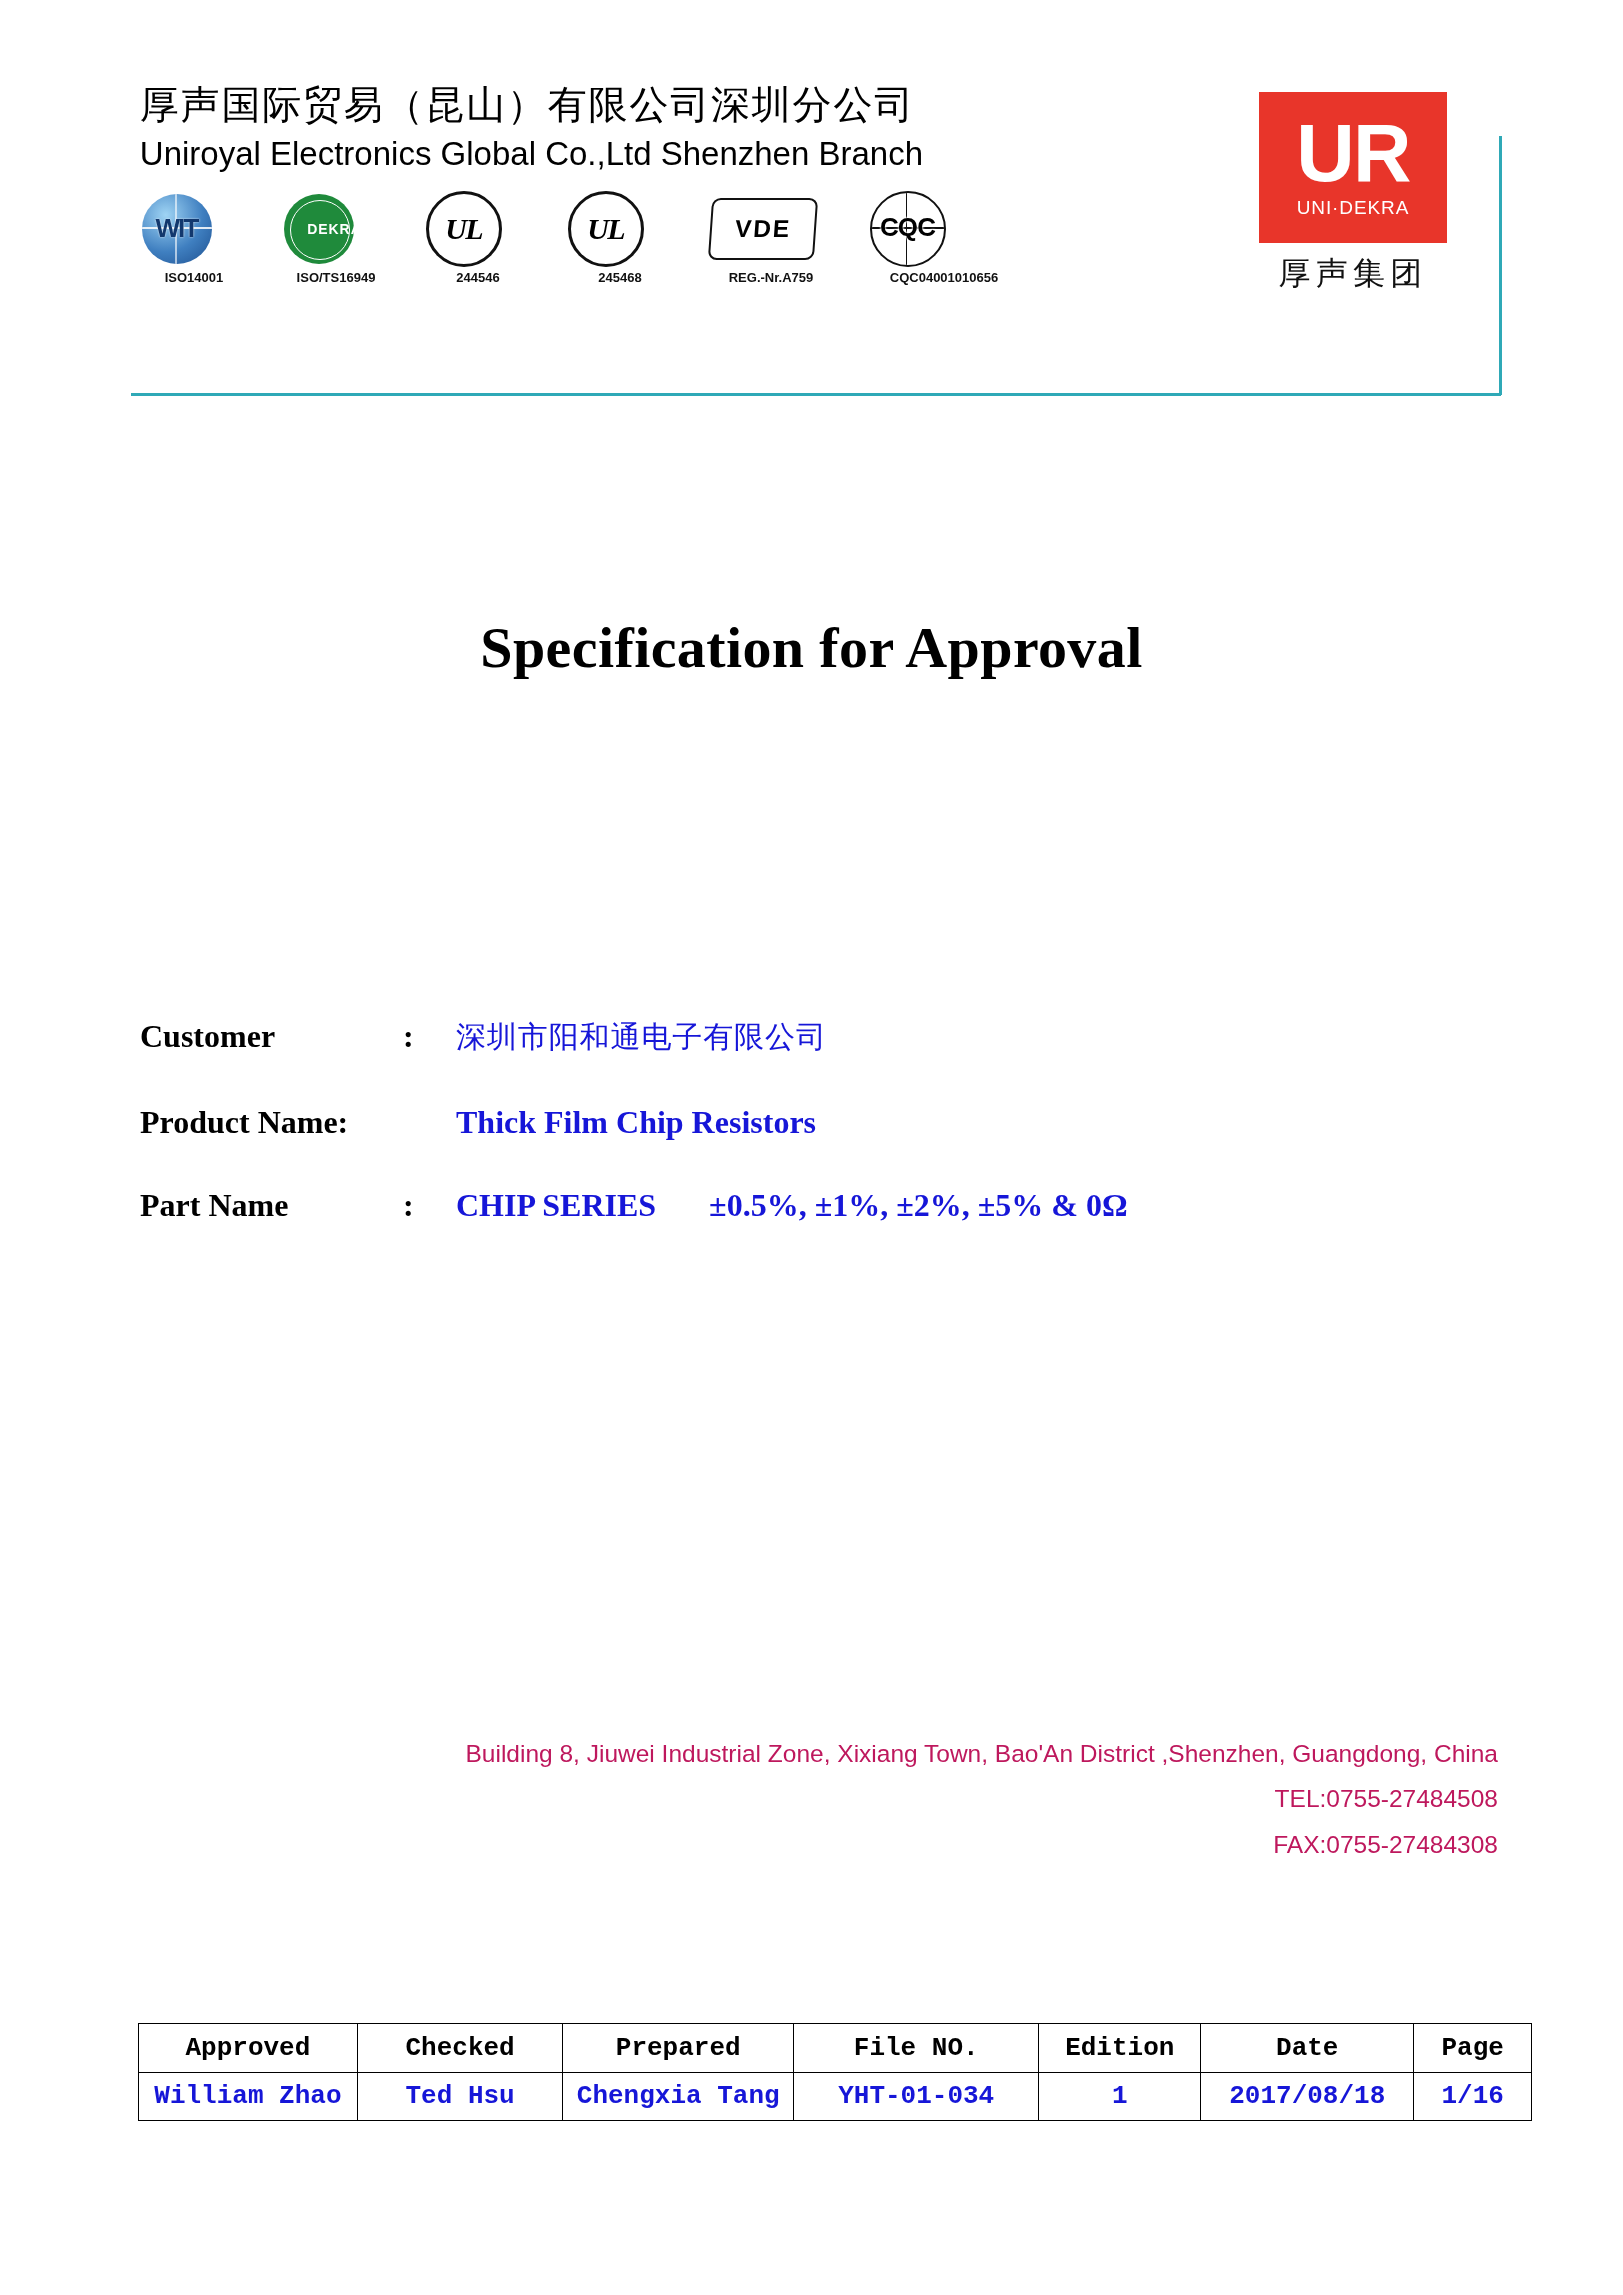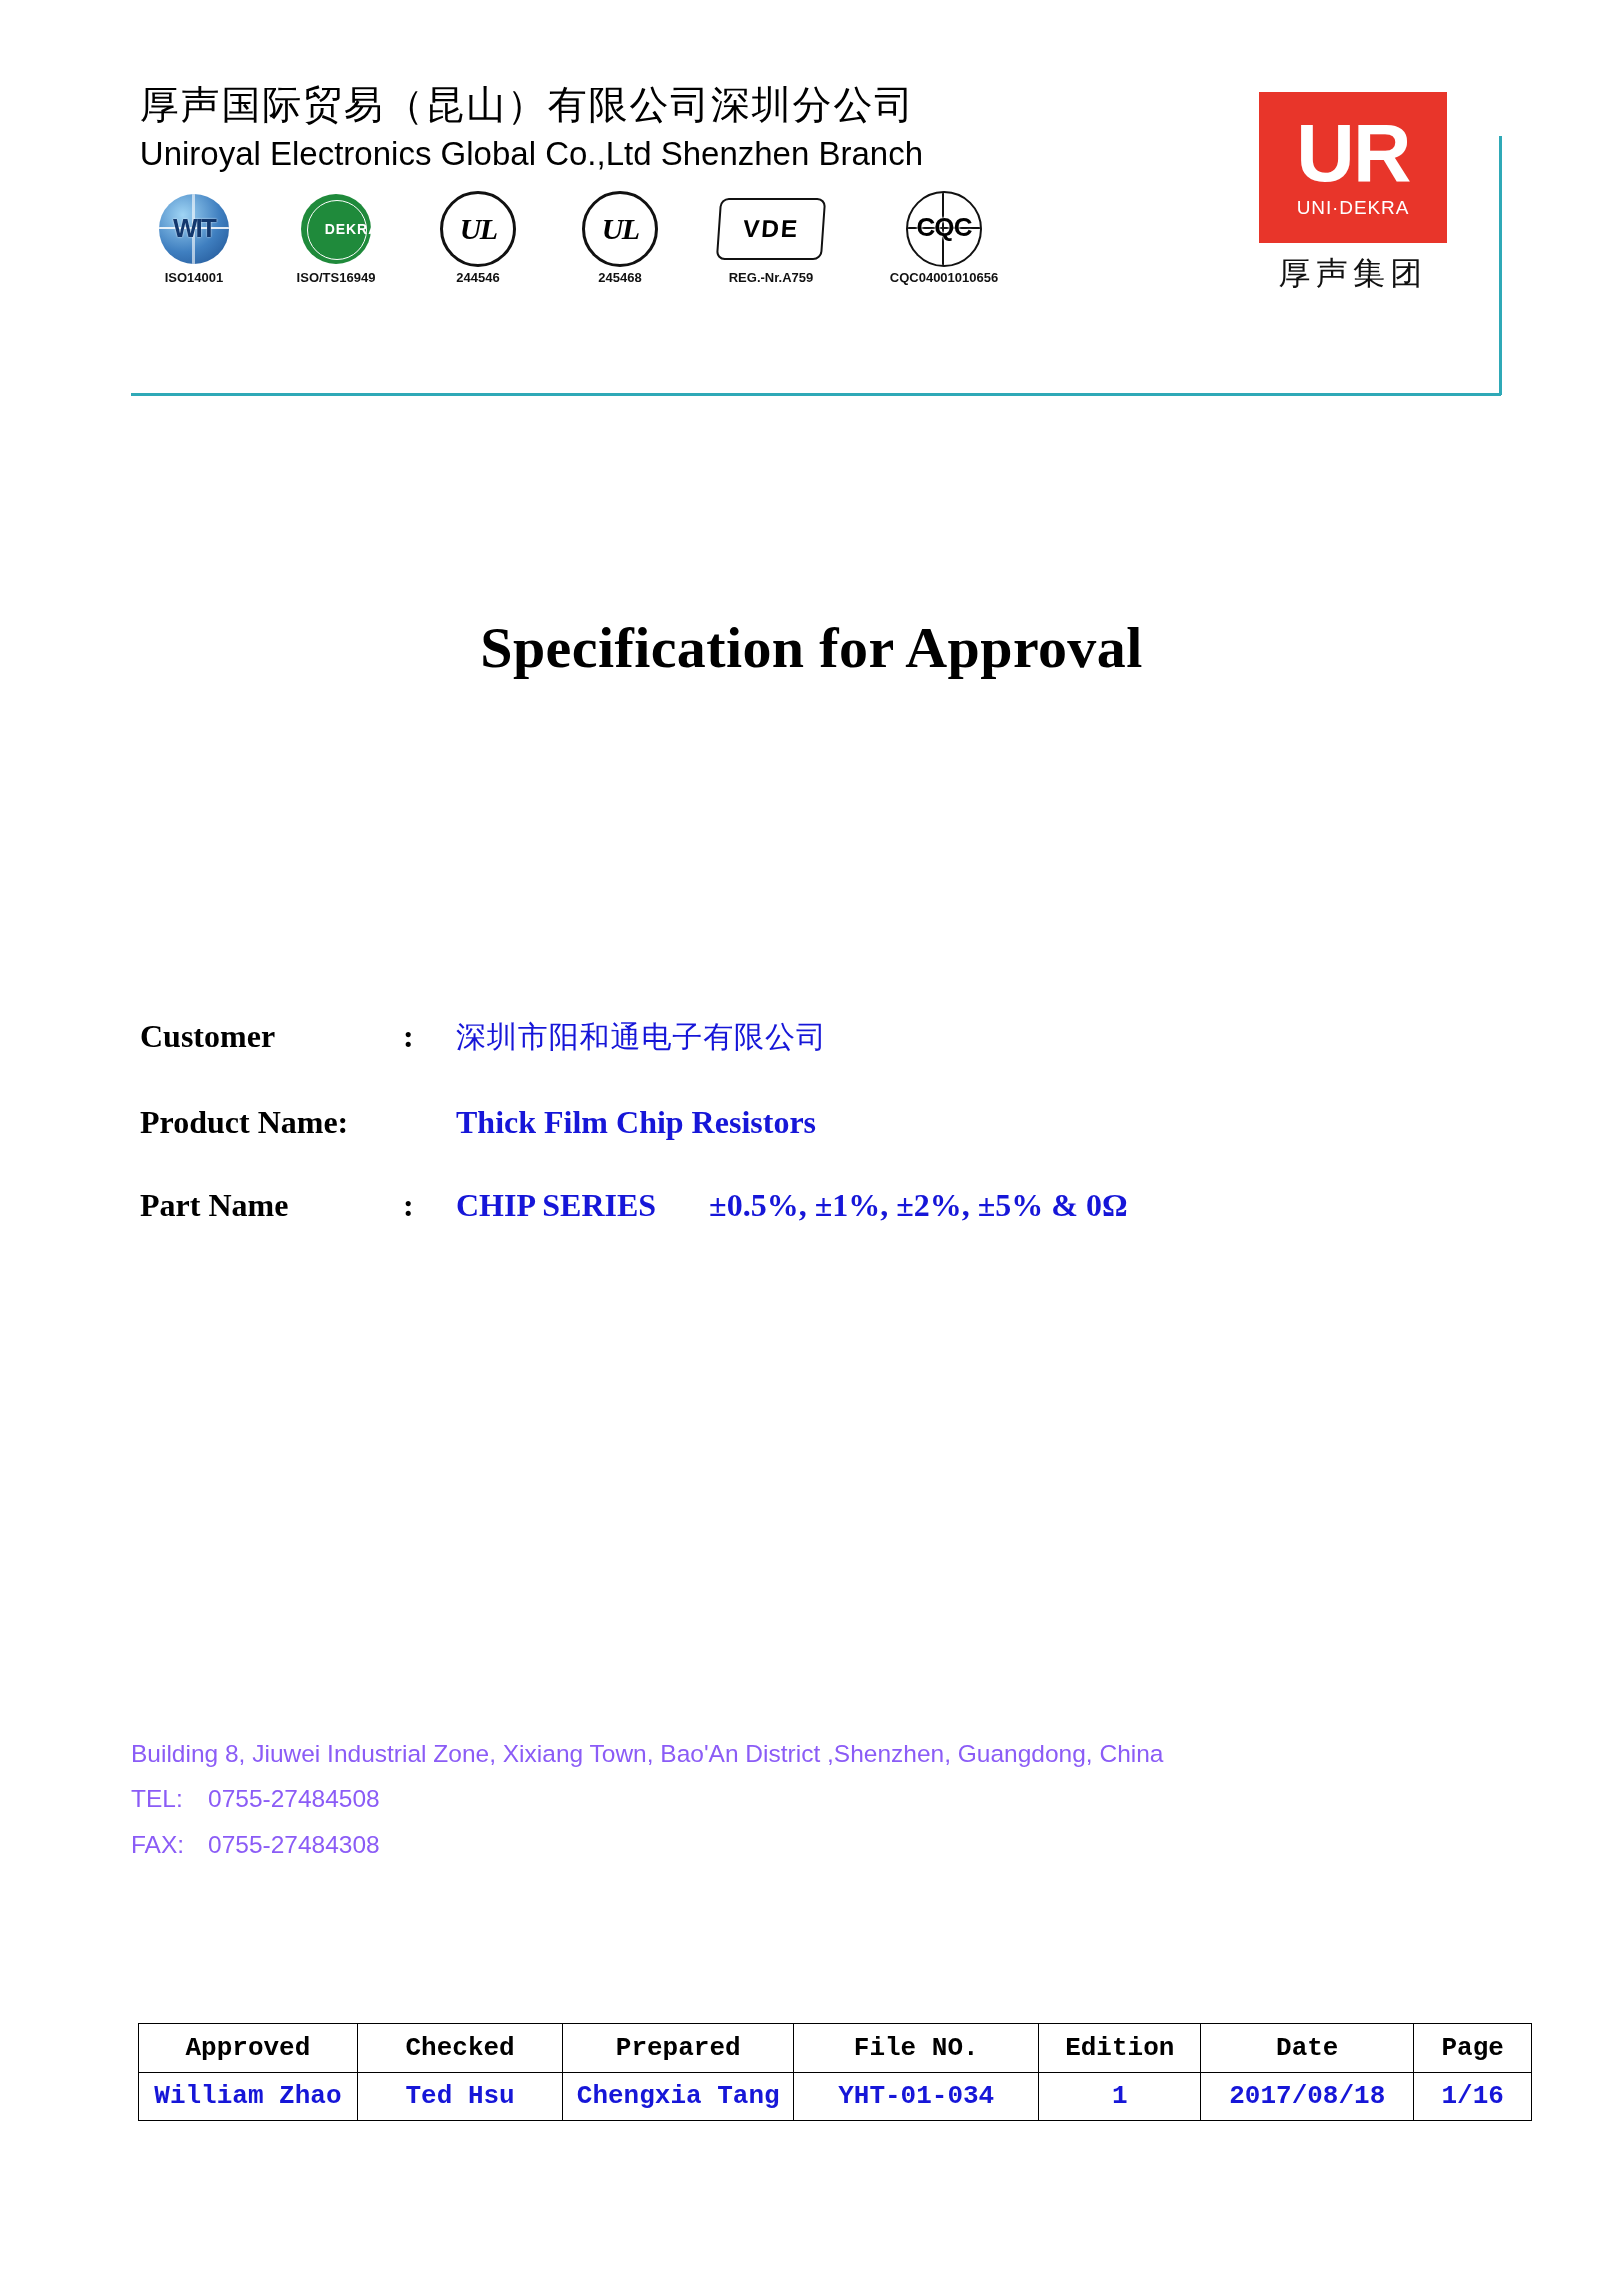--- a/index.html
+++ b/index.html
@@ -65,21 +65,20 @@
     gap: 37px;
   }
   .cert {
     width: 105px;
     text-align: center;
   }
   .cert-mark {
     height: 75px;
     display: flex;
     align-items: center;
-    justify-content: center;
   }
   .cert-cap {
     font-family: Liberation Sans, sans-serif;
     font-size: 13px;
     font-weight: bold;
     color: #111;
     margin-top: 3.5px;
     letter-spacing: 0px;
     white-space: nowrap;
   }
@@ -326,21 +325,22 @@
 
   
   .address {
     position: absolute;
     left: 131px;
     top: 1731px;
     width: 1367px;
     font-family: "Liberation Sans", sans-serif;
     font-size: 24.5px;
     line-height: 1.85;
-    color: #8b5cf6;
+    color: #be185d;
+    text-align: right;
   }
   .addr-line { white-space: nowrap; }
   .addr-key { display: inline-block; width: 77px; }
 
   
   .footer-table {
     position: absolute;
     left: 138px;
     top: 2023px;
     width: 1394px;

